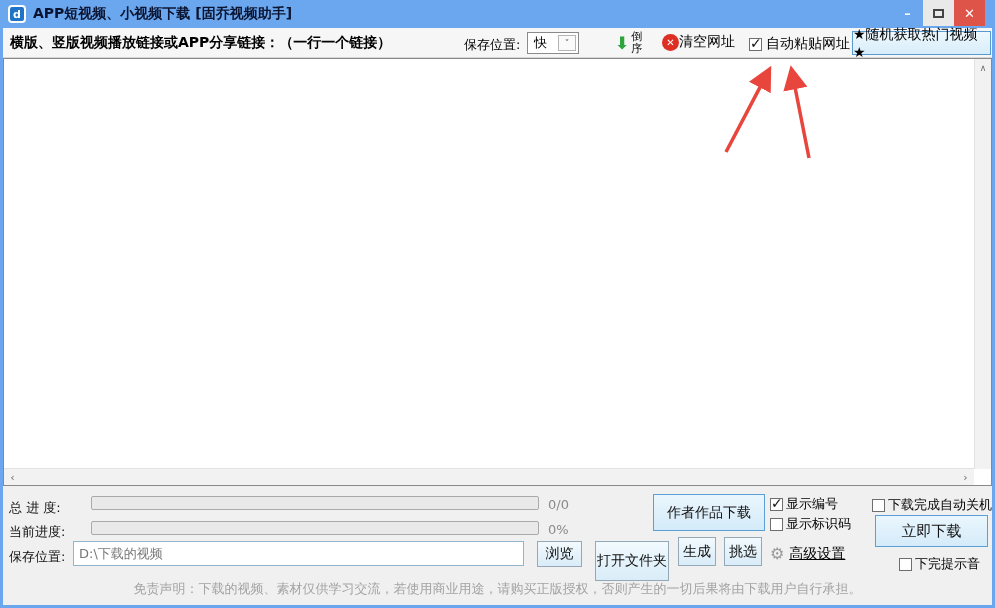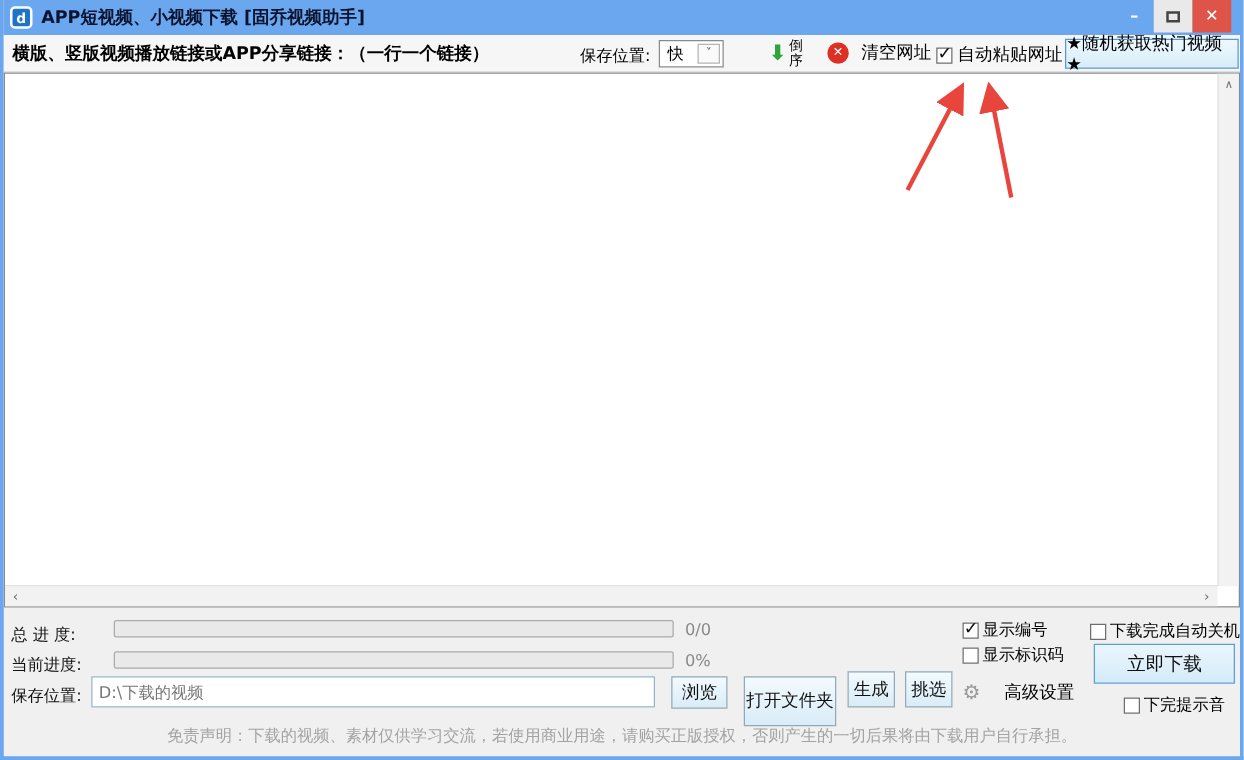--- a/index.html
+++ b/index.html
@@ -29,21 +29,21 @@
                   display:flex; align-items:center; }
   #speed-select .val { flex:1; padding-left:6px; font-size:13px; }
   #speed-select .arrowbox { width:18px; height:16px; margin-right:2px; border:1px solid #b5b5b5; background:#fafafa;
                   display:flex; align-items:center; justify-content:center; font-size:9px; color:#555; }
   #reverse-group { left:612px; top:31px; display:flex; align-items:center; }
   #reverse-arrow { color:#2fa33c; font-size:17px; font-weight:bold; line-height:24px; }
   #reverse-label { margin-left:2px; width:13px; font-size:11px; line-height:12px; word-break:break-all; }
   #clear-group { left:659px; top:33px; display:flex; align-items:center; }
   .red-circle { width:17px; height:17px; border-radius:50%; background:#dd2f23; color:#fff; font-size:10px; font-weight:bold;
                 display:flex; align-items:center; justify-content:center; }
-  #clear-label { margin-left:10px; font-size:14px; }
+  #clear-label { margin-left:0; font-size:14px; }
   #autopaste-group { left:746px; top:35px; display:flex; align-items:center; }
   .checkbox { width:13px; height:13px; background:#fff; border:1px solid #6e6e6e; position:relative; flex:none; }
   .checkbox .tick { position:absolute; left:0px; top:-4px; font-size:14px; font-weight:bold; color:#111; }
   #autopaste-label { margin-left:4px; font-size:14px; }
   #hot-btn { left:849px; top:31px; width:139px; height:24px; background:linear-gradient(#eef8fe,#d7edf9);
              border:1px solid #569ad0; display:flex; align-items:center; justify-content:center; font-size:14px; }
 
   
   #content { left:0px; top:58px; width:989px; height:428px; background:#fff; border:1px solid #898989; }
   #vscroll { position:absolute; right:0; top:0; width:17px; height:410px; background:#f2f2f2; border-left:1px solid #e2e2e2; }
@@ -60,21 +60,21 @@
   .pval { color:#8a8a8a; font-size:13px; }
   #save-input { left:70px; top:541px; width:451px; height:25px; border:1px solid #93b5cc; background:#fff;
                 color:#777; font-size:13px; padding:0 5px; font-family:"DejaVu Sans",sans-serif; }
   .btn { background:linear-gradient(#f2fafe,#d9ecf8); border:1px solid #93a9b8; display:flex; align-items:center;
          justify-content:center; font-size:14px; color:#111; cursor:default; }
   .btn.blue { border:1px solid #5a9fd8; background:linear-gradient(#eaf6fd,#d4ebf9); }
   .chkrow { display:flex; align-items:center; }
   .chkrow span.lbl { margin-left:3px; font-size:13px; }
   #gear-group { left:767px; top:544px; display:flex; align-items:center; }
   #gear-icon { color:#9a9a9a; font-size:16px; }
-  #advanced-label { margin-left:19px; font-size:14px; }
+  #advanced-label { margin-left:5px; font-size:14px;text-decoration:underline; }
   #disclaimer { left:0; top:580px; width:989px; text-align:center; color:#a3a3a3; font-size:13px; }
 </style>
 </head>
 <body>
 
 <div id="window">
 
   <div class="abs" id="titlebar">
     <div id="app-icon">d</div>
     <div id="title-text">APP短视频、小视频下载 [固乔视频助手]</div>
@@ -140,20 +140,21 @@
   <div class="abs pbar" style="left:88px; top:521px; width:448px; height:14px;">
       <div class="fill"></div>
     </div>
   <div class="abs pval" style="left:545px; top:522px;">0%</div>
 
   <div class="abs plabel" style="left:6px; top:548px;">保存位置:</div>
   <input class="abs" id="save-input" value="D:\下载的视频" style="">
   <div class="abs btn" style="left:534px; top:541px; width:45px; height:26px;">浏览</div>
   <div class="abs btn" style="left:592px; top:541px; width:74px; height:40px;">打开文件夹</div>
 
+  <div class="abs btn blue" style="left:650px; top:494px; width:112px; height:37px;">作者作品下载</div>
 
   <div class="abs chkrow" style="left:767px; top:495px;">
     <span class="checkbox">
         <span class="tick">✓</span>
       </span>
     <span class="lbl">显示编号</span>
   </div>
   <div class="abs chkrow" style="left:767px; top:515px;">
     <span class="checkbox"></span>
     <span class="lbl">显示标识码</span>

